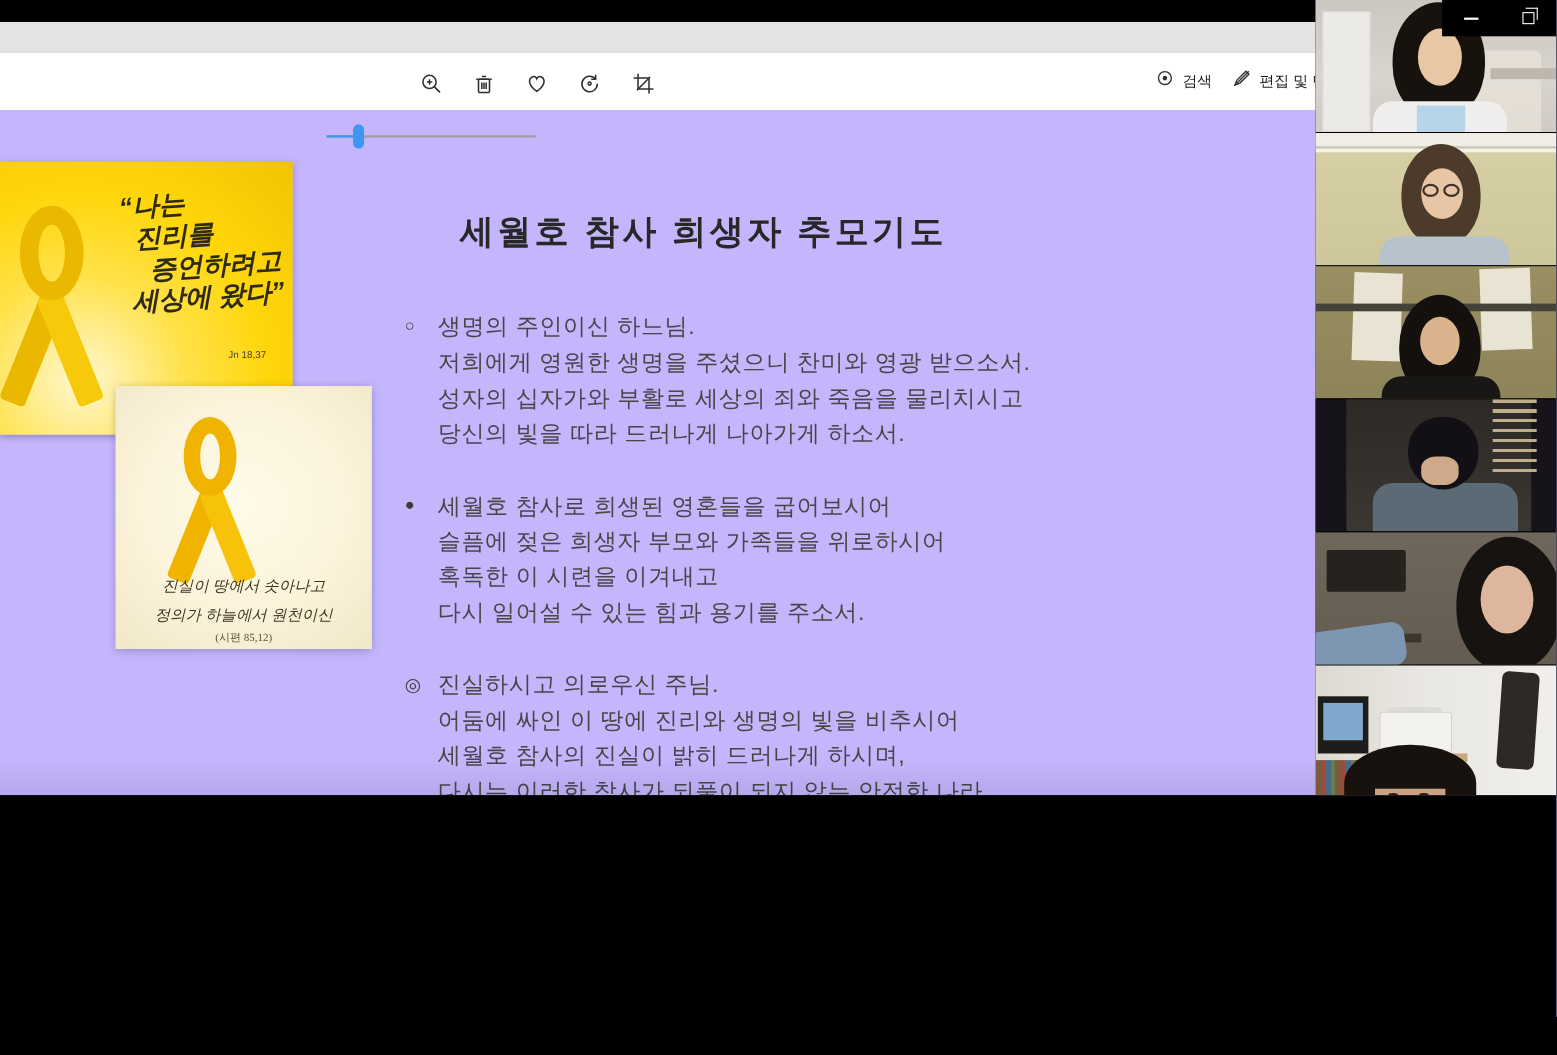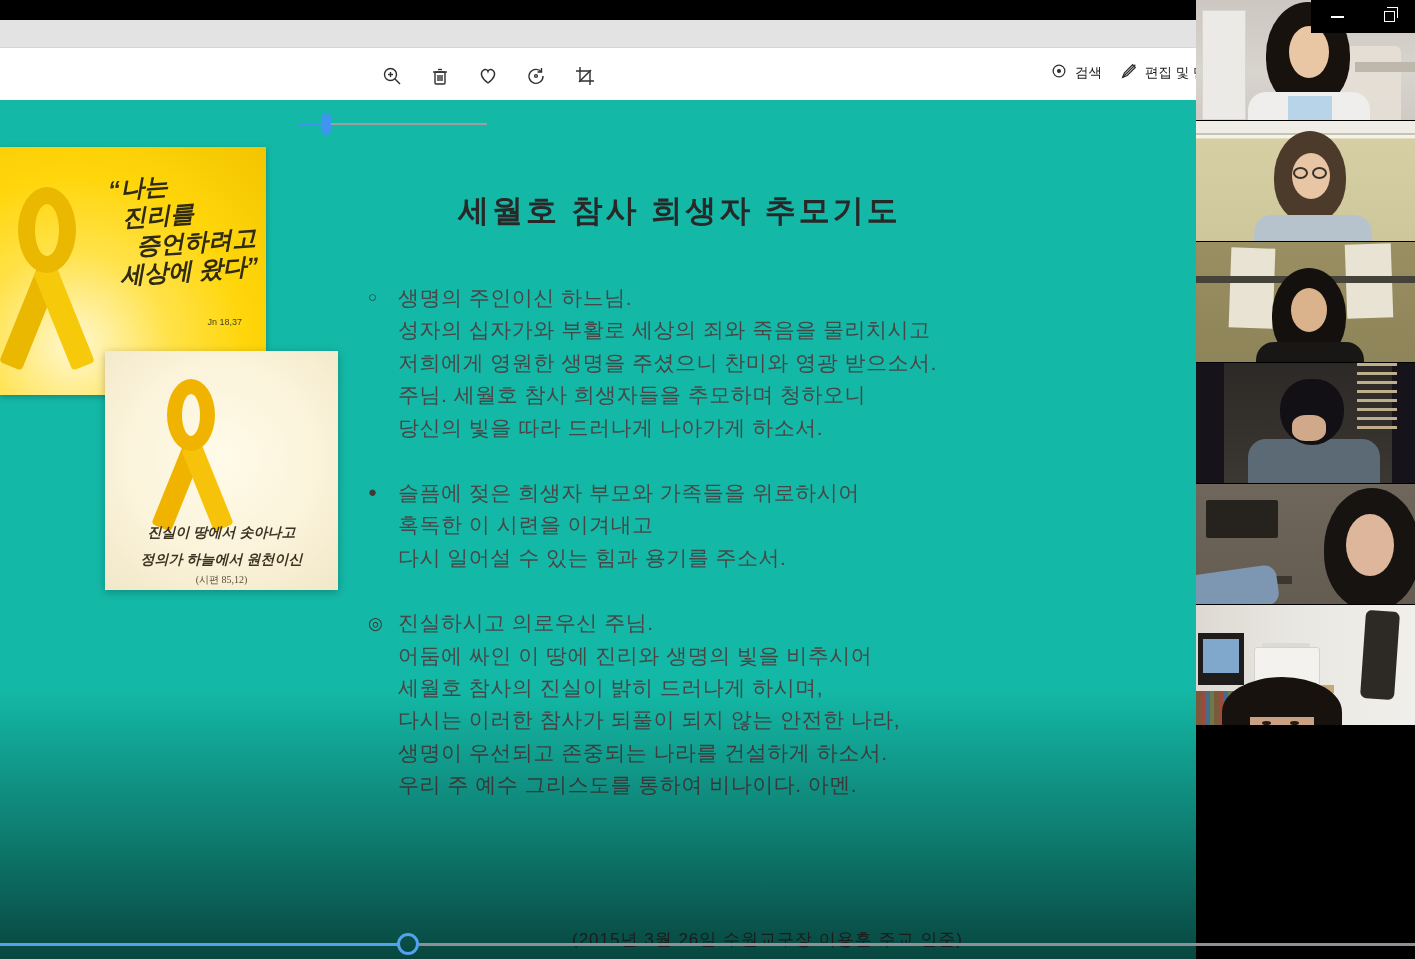--- a/index.html
+++ b/index.html
@@ -1,37 +1,37 @@
 <!DOCTYPE html>
 <html><head>
 <meta charset="utf-8">
 <style>
   html,body{margin:0;padding:0;background:#000;}
   *{box-sizing:border-box;font-family:"Liberation Sans","DejaVu Sans",sans-serif;}
-  .screen{position:relative;width:1415px;height:959px;background:#14b8a6;overflow:hidden;}
+  .screen{position:relative;width:1415px;height:723px;background:#c4b5fd;overflow:hidden;}
 
   
   .titlebar{position:absolute;left:0;top:0;width:1196px;height:20px;background:#000;}
   .menubar{position:absolute;left:0;top:20px;width:1196px;height:28px;background:#e3e3e3;border-bottom:1px solid #d6d6d6;}
 
   
   .toolbar{position:absolute;left:0;top:48px;width:1196px;height:52px;background:#fff;}
   .tool-btn{position:absolute;top:11px;width:34px;height:34px;display:flex;align-items:center;justify-content:center;cursor:pointer;}
   .tool-btn svg{stroke:#2f2f2f;fill:none;stroke-width:1.4;}
   .tool-label-group{position:absolute;top:14px;display:flex;align-items:center;gap:7px;white-space:nowrap;overflow:hidden;}
   .tool-label{font-size:13.5px;color:#1b1b1b;}
 
   
   .zoom-slider{position:absolute;left:297px;top:112px;width:190px;height:24px;}
   .zs-track{position:absolute;left:0;top:11px;width:190px;height:2px;background:#9e9e9e;}
   .zs-fill{position:absolute;left:0;top:11px;width:31px;height:2px;background:#3e96f0;}
   .zs-handle{position:absolute;left:24px;top:1px;width:10px;height:22px;border-radius:6px;background:#3e96f0;}
 
   
-  .doc-title{position:absolute;left:418px;top:190px;font-size:31px;font-weight:700;letter-spacing:3px;color:#282828;margin-left:40px;}
+  .doc-title{position:absolute;left:418px;top:190px;font-size:31px;font-weight:700;letter-spacing:3px;color:#282828;}
   .doc-body{position:absolute;left:368px;top:282px;width:600px;}
   .para{display:flex;margin-bottom:33px;}
   .bullet{width:30px;flex:0 0 30px;font-size:15px;color:#3c3c3c;padding-top:6px;}
   .bullet.b3{font-size:17px;}
   .lines{font-size:21px;line-height:32.4px;color:#474747;letter-spacing:0.5px;}
   .attribution{position:absolute;left:572px;top:928px;font-size:17px;color:#3f3f3f;letter-spacing:1px;}
 
   
   .card1{position:absolute;left:0;top:147px;width:266px;height:248px;
     background:radial-gradient(circle at 28% 80%, #fff8d0 0%, #ffe24a 34%, #ffd60a 62%, #f2c400 100%);
@@ -50,21 +50,21 @@
   .r2 .rb-loop{left:62px;top:28px;width:48px;height:72px;border:15px solid #f0b400;}
   .r2 .rb-tail.l{left:62px;top:92px;width:21px;height:88px;background:#f0b400;transform:rotate(22deg);}
   .r2 .rb-tail.r{left:92px;top:92px;width:21px;height:88px;background:#f7c30a;transform:rotate(-22deg);}
   .callig1{position:absolute;right:10px;top:24px;text-align:left;transform:rotate(-4deg);
     font-size:24px;line-height:1.2;font-weight:700;font-style:italic;color:#2f2a12;}
   .callig1 div:nth-child(2){margin-left:12px;}
   .callig1 div:nth-child(3){margin-left:24px;}
   .callig1 div:nth-child(4){margin-left:6px;}
   .callig1-sub{position:absolute;right:24px;top:170px;font-size:9px;color:#4a431f;}
   .callig2{position:absolute;left:0;right:0;top:168px;text-align:center;
-    font-size:14px;line-height:1.9;font-weight:700;font-style:italic;color:#3e3322;}
+    font-size:14px;line-height:1.9;font-weight:400;font-style:italic;color:#3e3322;}
   .callig2-sub{position:absolute;left:0;right:0;top:222px;text-align:center;font-size:10px;color:#5a4e38;font-family:Liberation Serif, serif;}
 
   
   .fade{position:absolute;left:0;top:690px;width:1196px;height:269px;pointer-events:none;
     background:linear-gradient(180deg, rgba(0,0,0,0) 0%, rgba(0,0,0,0.30) 50%, rgba(0,0,0,0.62) 100%);}
 
   
   .video-panel{position:absolute;left:1196px;top:0;width:219px;height:959px;background:#000;}
   .tile{position:relative;width:219px;height:120px;margin-bottom:1px;overflow:hidden;cursor:pointer;}
   .abs{position:absolute;}
@@ -240,29 +240,29 @@
     <div class="callig2-sub">(시편 85,12)</div>
   </div>
 
   <div class="doc-title">세월호 참사 희생자 추모기도</div>
 
   <div class="doc-body">
     <div class="para">
       <span class="bullet">○</span>
       <div class="lines">
         <div>생명의 주인이신 하느님.</div>
+        <div>저희에게 영원한 생명을 주셨으니 찬미와 영광 받으소서.</div>
         <div>성자의 십자가와 부활로 세상의 죄와 죽음을 물리치시고</div>
-        <div>저희에게 영원한 생명을 주셨으니 찬미와 영광 받으소서.</div>
-        <div>주님. 세월호 참사 희생자들을 추모하며 청하오니</div>
         <div>당신의 빛을 따라 드러나게 나아가게 하소서.</div>
       </div>
     </div>
     <div class="para">
       <span class="bullet">●</span>
       <div class="lines">
+        <div>세월호 참사로 희생된 영혼들을 굽어보시어</div>
         <div>슬픔에 젖은 희생자 부모와 가족들을 위로하시어</div>
         <div>혹독한 이 시련을 이겨내고</div>
         <div>다시 일어설 수 있는 힘과 용기를 주소서.</div>
       </div>
     </div>
     <div class="para">
       <span class="bullet b3">◎</span>
       <div class="lines">
         <div>진실하시고 의로우신 주님.</div>
         <div>어둠에 싸인 이 땅에 진리와 생명의 빛을 비추시어</div>

